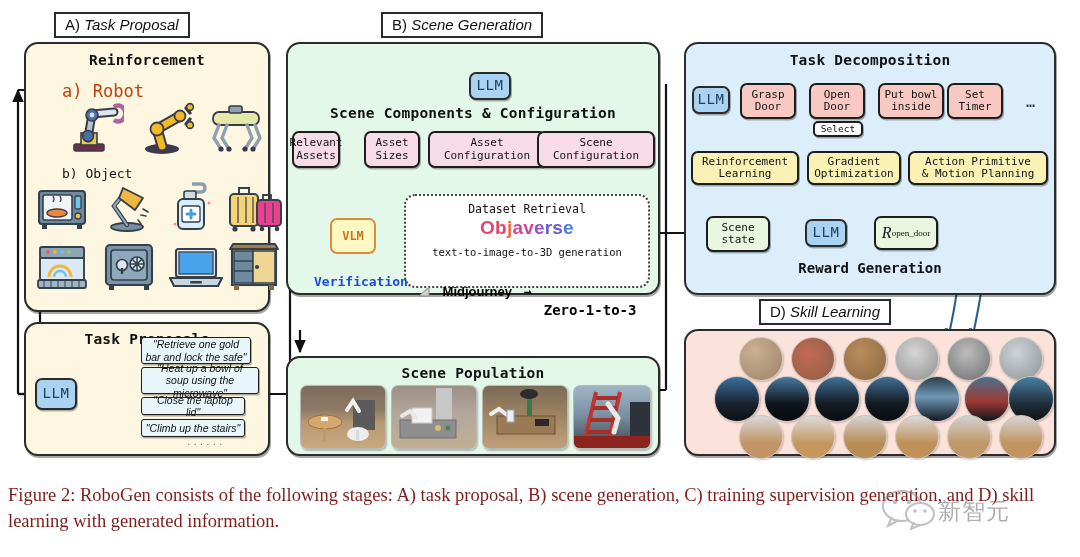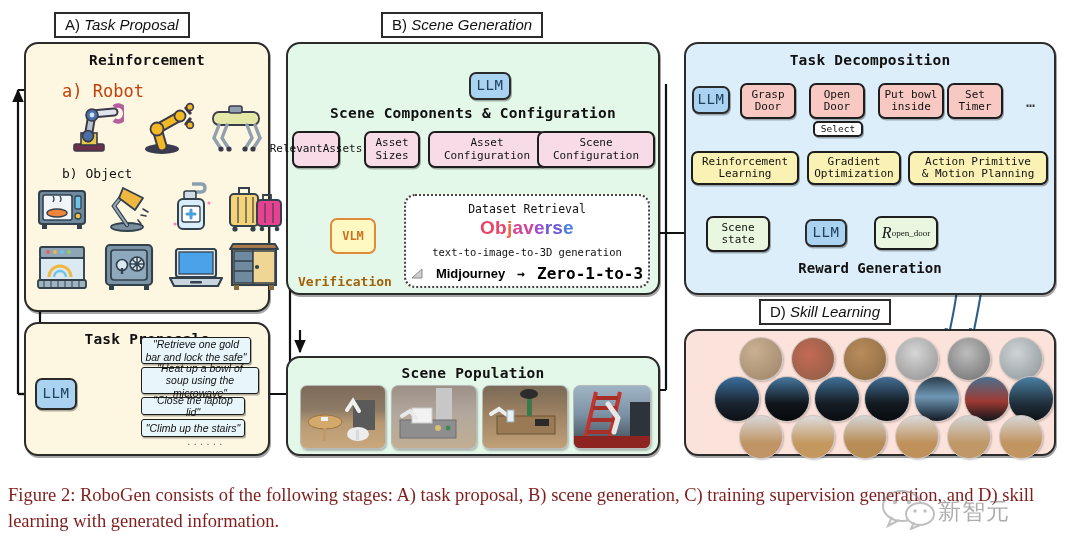--- a/index.html
+++ b/index.html
@@ -40,39 +40,39 @@
   .n-yellow{background:#faf2b4;}
   .n-mint{background:#e9f7e0;}
   .n-white{background:#ffffff;font-size:9.5px;border-radius:5px;}
   .n-task{background:#e8f6fb;border-radius:3px;border-width:1.6px;
           font-family:"Liberation Sans",sans-serif;font-style:italic;
           font-size:10.5px;line-height:1.15;padding:1px 3px;}
 
   .vlm-badge{position:absolute;background:#fef9c3;border:2px solid #e08a3c;
     border-radius:7px;color:#c9731f;font-weight:bold;font-size:12px;
     display:flex;align-items:center;justify-content:center;z-index:4;}
-  .verif-label{position:absolute;font-weight:bold;font-size:13px;color:#a16207;}
+  .verif-label{position:absolute;font-weight:bold;font-size:13px;color:#1d4ed8;margin-left:16px;}
 
   
   .ds-card{position:absolute;box-sizing:border-box;border:2.5px dotted #444;
            border-radius:11px;background:#fff;z-index:3;}
   .ds-title{text-align:center;font-size:11.5px;color:#111;margin-top:6px;}
   .ds-obj{text-align:center;font-family:"Liberation Sans",sans-serif;
           font-weight:bold;font-size:19px;margin-top:1px;letter-spacing:.2px;}
   .ds-obj span:nth-child(1){color:#e8456a;}
   .ds-obj span:nth-child(2){color:#ef6b3e;}
   .ds-obj span:nth-child(3){color:#d0479a;}
   .ds-obj span:nth-child(4){color:#9a4fd0;}
   .ds-obj span:nth-child(5){color:#6b5bd6;}
   .ds-obj span:nth-child(6){color:#4a7fe0;}
   .ds-sub{text-align:center;font-size:10.5px;color:#111;margin-top:7px;}
   .ds-row{display:flex;align-items:center;justify-content:center;gap:12px;
           margin-top:6px;font-size:13px;font-weight:bold;}
   .ds-row .mj{font-family:"Liberation Sans",sans-serif;}
-  .ds-row .z13{font-family:"DejaVu Sans Mono",monospace;font-size:16px;}
+  .ds-row .z13{font-family:"DejaVu Sans Mono",monospace;font-size:14px;margin-top:38px;}
 
   
   .thumb{position:absolute;border-radius:7px;border:1px solid #b9b9b9;
          box-shadow:1px 1.5px 2px rgba(0,0,0,.25);overflow:hidden;}
   .circ{position:absolute;border-radius:50%;border:1px solid #cfc4bf;
         box-shadow:1px 1px 2px rgba(0,0,0,.22);overflow:hidden;}
 
   
   .ico{position:absolute;}
 
@@ -312,21 +312,21 @@
   <div class="node n-task" style="left:141px;top:367px;width:118px;height:27px;">"Heat up a bowl of soup using the microwave"</div>
   <div class="node n-task" style="left:141px;top:397px;width:104px;height:18px;">"Close the laptop lid"</div>
   <div class="node n-task" style="left:141px;top:419px;width:104px;height:18px;">"Climb up the stairs"</div>
   <div style="position:absolute;left:186px;top:437px;font-size:9px;color:#777;letter-spacing:1px;z-index:5;">......</div>
 
   <div class="panel p-green" style="left:286px;top:42px;width:374px;height:253px;">
     <div class="panel-title" style="top:16px;margin-top:45px;">Scene Components &amp; Configuration</div>
   </div>
   <div class="node n-llm" style="left:469px;top:72px;width:42px;height:28px;">LLM</div>
 
-  <div class="node n-pinkbox" style="left:292px;top:131px;width:48px;height:37px;">
+  <div class="node n-pinkbox" style="left:292px;top:131px;width:48px;height:37px;flex-direction:column;">
     <span>Relevant</span>
     <span>Assets</span>
   </div>
   <div class="node n-pinkbox" style="left:364px;top:131px;width:56px;height:37px;flex-direction:column;">
     <span>Asset</span>
     <span>Sizes</span>
   </div>
   <div class="node n-pinkbox" style="left:428px;top:131px;width:118px;height:37px;flex-direction:column;">
     <span>Asset</span>
     <span>Configuration</span>

